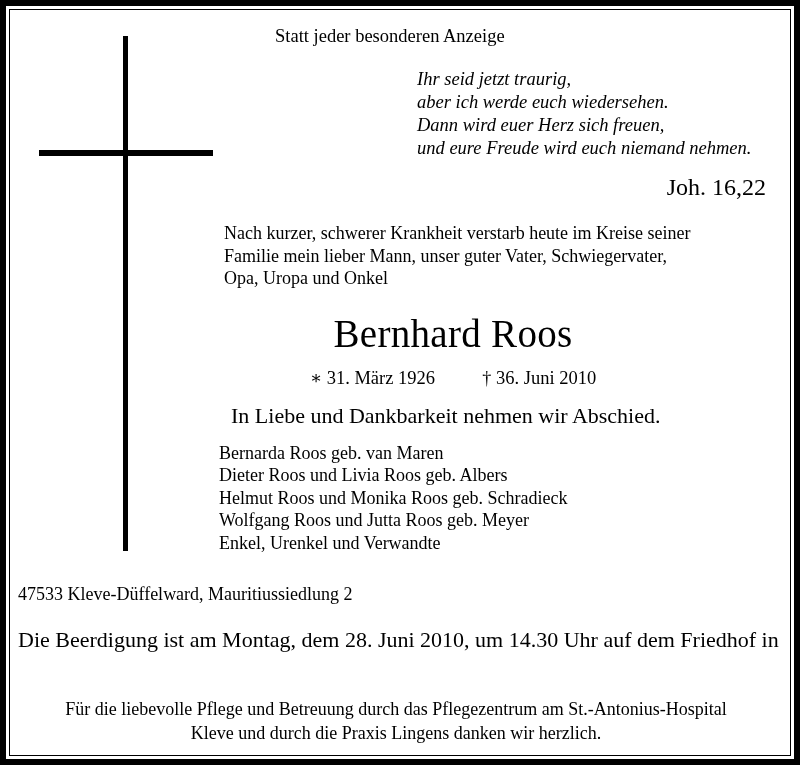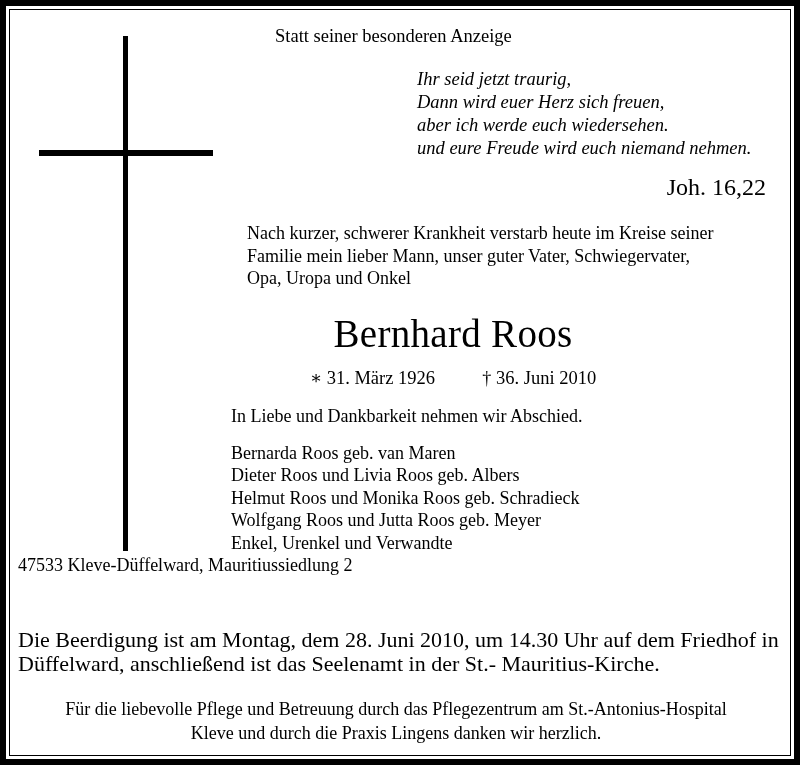--- a/index.html
+++ b/index.html
@@ -87,21 +87,21 @@
     left: 417px;
     top: 176px;
     width: 349px;
     text-align: right;
     font-size: 24px;
     line-height: 22px;
   }
 
   .intro {
     position: absolute;
-    left: 247px;
+    left: 224px;
     top: 222px;
     width: 540px;
     font-size: 18px;
     line-height: 22.5px;
   }
   .intro .iline { display: block; white-space: nowrap; }
 
   .deceased-name {
     position: absolute;
     left: 231px;
@@ -125,39 +125,39 @@
     white-space: nowrap;
   }
   .dates .birth-sym,
   .dates .death-sym { font-size: 18px; }
   .dates .date-gap { display: inline-block; width: 38px; }
 
   .farewell {
     position: absolute;
     left: 231px;
     top: 405px;
-    font-size: 18px;
+    font-size: 22px;
     line-height: 22px;
     white-space: nowrap;
   }
 
   .survivors {
     position: absolute;
-    left: 231px;
+    left: 219px;
     top: 442px;
     width: 520px;
     font-size: 18px;
     line-height: 22.4px;
   }
   .survivors .sline { display: block; white-space: nowrap; }
 
   .address {
     position: absolute;
     left: 18px;
-    top: 554px;
+    top: 583px;
     font-size: 18px;
     line-height: 22px;
     white-space: nowrap;
   }
 
   .funeral {
     position: absolute;
     left: 18px;
     top: 628px;
     width: 756px;
@@ -181,26 +181,26 @@
 <body>
 
 <div class="page">
 
   <div class="frame-outer"></div>
   <div class="frame-inner"></div>
 
   <div class="cross-vertical"></div>
   <div class="cross-horizontal"></div>
 
-  <div class="headline">Statt seiner besonderen Anzeige</div>
+  <div class="headline">Statt jeder besonderen Anzeige</div>
 
   <div class="verse">
     <span class="vline">Ihr seid jetzt traurig,</span>
+    <span class="vline">aber ich werde euch wiedersehen.</span>
     <span class="vline">Dann wird euer Herz sich freuen,</span>
-    <span class="vline">aber ich werde euch wiedersehen.</span>
     <span class="vline">und eure Freude wird euch niemand nehmen.</span>
   </div>
 
   <div class="verse-source">Joh. 16,22</div>
 
   <div class="intro">
     <span class="iline">Nach kurzer, schwerer Krankheit verstarb heute im Kreise seiner</span>
     <span class="iline">Familie mein lieber Mann, unser guter Vater, Schwiegervater,</span>
     <span class="iline">Opa, Uropa und Onkel</span>
   </div>
@@ -222,21 +222,20 @@
     <span class="sline">Dieter Roos und Livia Roos geb. Albers</span>
     <span class="sline">Helmut Roos und Monika Roos geb. Schradieck</span>
     <span class="sline">Wolfgang Roos und Jutta Roos geb. Meyer</span>
     <span class="sline">Enkel, Urenkel und Verwandte</span>
   </div>
 
   <div class="address">47533 Kleve-Düffelward, Mauritiussiedlung 2</div>
 
   <div class="funeral">
     <span class="fline">Die Beerdigung ist am Montag, dem 28. Juni 2010, um 14.30 Uhr auf dem Friedhof in</span>
-    <span class="fline">Düffelward, anschließend ist das Seelenamt in der St.- Mauritius-Kirche.</span>
   </div>
 
   <div class="thanks">
     <span class="tline">Für die liebevolle Pflege und Betreuung durch das Pflegezentrum am St.-Antonius-Hospital</span>
     <span class="tline">Kleve und durch die Praxis Lingens danken wir herzlich.</span>
   </div>
 
 </div>
 
 </body></html>

